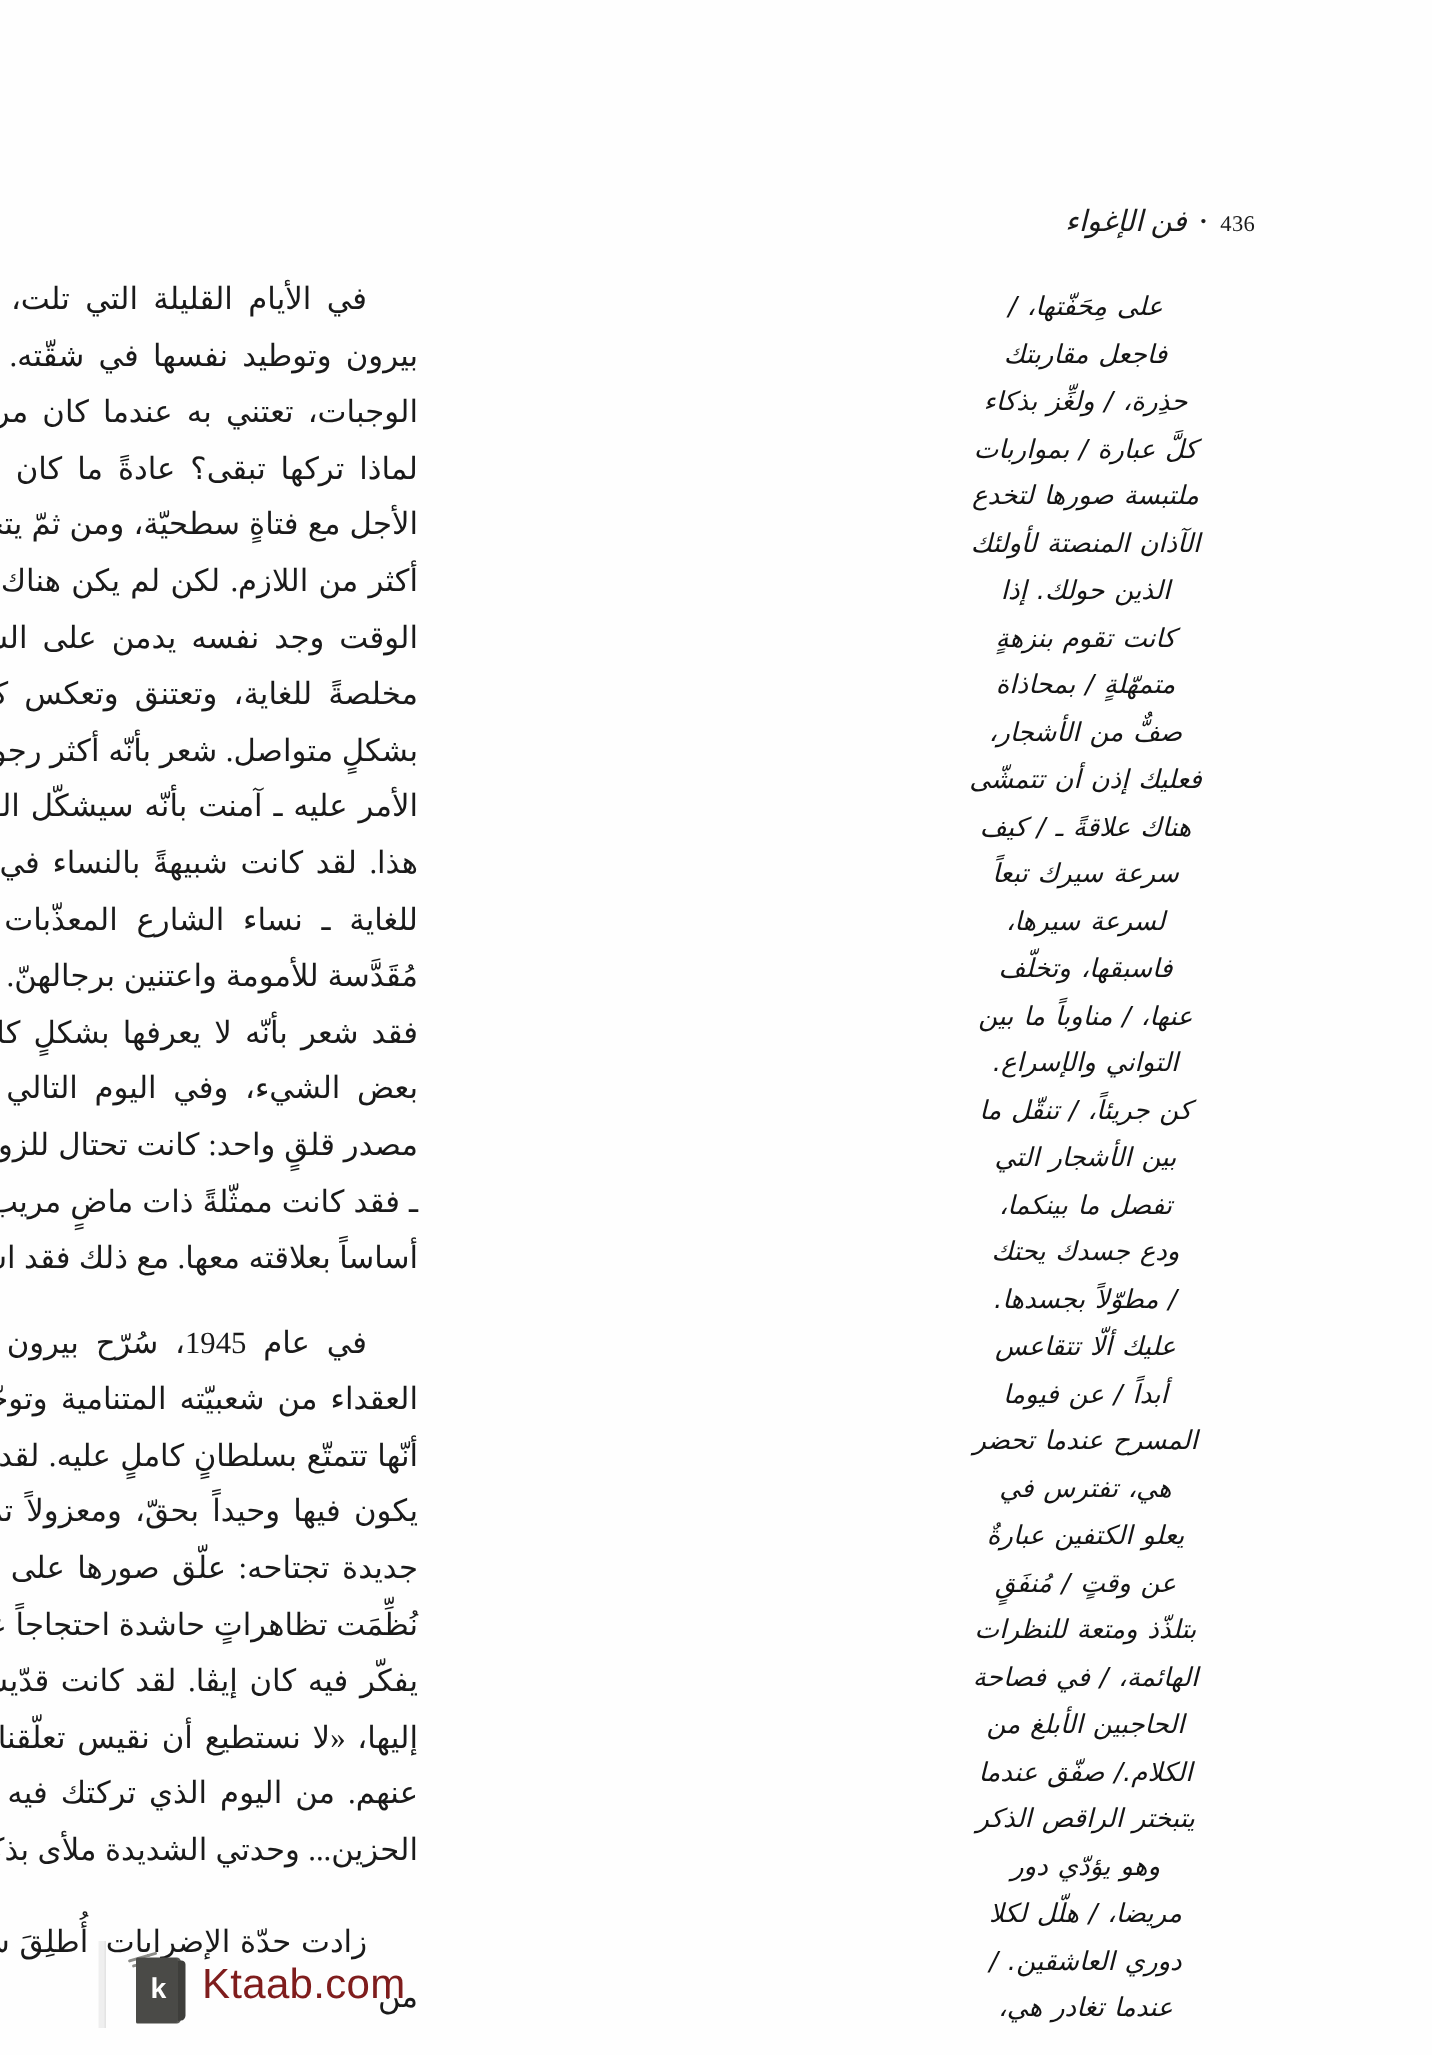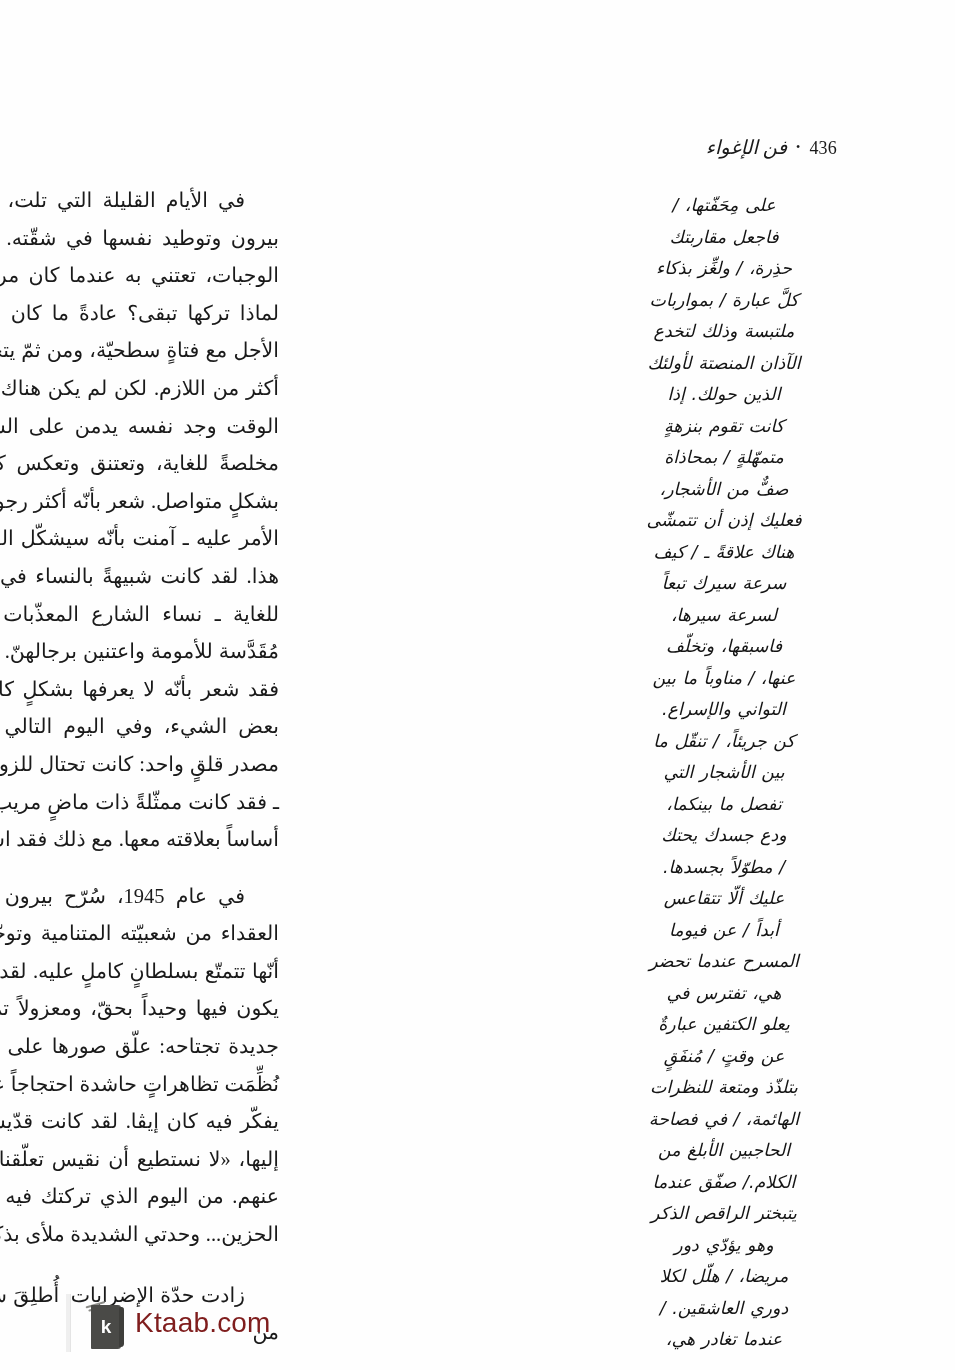--- a/index.html
+++ b/index.html
@@ -37,21 +37,21 @@
     letter-spacing: 0.2px;
     white-space: nowrap;
     display: flex;
     flex-direction: row;
     align-items: baseline;
     justify-content: flex-start;
     gap: 9px;
   }
   .running-head .folio {
     font-family: "Liberation Serif", serif;
-    font-size: 18px;
+    font-size: 15px;
     direction: ltr;
     text-align: right;
   }
   .running-head .rh-dot {
     font-size: 12px;
     line-height: 1;
     position: relative;
     top: -3px;
   }
   .running-head .rh-title {
@@ -213,21 +213,21 @@
       <p>في الأيام القليلة التي تلت، تدبّرت إيڤا أمر التخلّص من ابنة بيرون وتوطيد نفسها في شقّته. حيثما التفت، كانت هناك، تعدّ له الوجبات، تعتني به عندما كان مريضاً، وتنصحه في أمور السياسة. لماذا تركها تبقى؟ عادةً ما كان ينغمس في علاقةٍ جنسيّةٍ قصيرة الأجل مع فتاةٍ سطحيّة، ومن ثمّ يتخلّص منها عندما تبدو أنّها قد ظلّت أكثر من اللازم. لكن لم يكن هناك أيّ شيءٍ سطحيّ عند إيڤا. بمرور الوقت وجد نفسه يدمن على الشعور الذي منحته إيّاه. لقد كانت مخلصةً للغاية، وتعتنق وتعكس كل أفكاره، وتنفخه (تملأه غروراً) بشكلٍ متواصل. شعر بأنّه أكثر رجولةً وقوّةً لدى حضورها، هذا ما كان الأمر عليه ـ آمنت بأنّه سيشكّل القائد المثالي للبلد، وأثّر فيه إيمانها هذا. لقد كانت شبيهةً بالنساء في أغاني التانغو الراقصة التي أحبّها للغاية ـ نساء الشارع المعذّبات والشقيّات اللاتي أصبحن رموزاً مُقَدَّسة للأمومة واعتنين برجالهنّ. كان بيرون يراها كلّ يوم، ومع ذلك فقد شعر بأنّه لا يعرفها بشكلٍ كامل؛ فيوماً تكون تعليقاتها فاحشة بعض الشيء، وفي اليوم التالي تكون السيّدة المثاليّة. كان لديه مصدر قلقٍ واحد: كانت تحتال للزواج، ولم يكن من الوارد أن يتزوّجها ـ فقد كانت ممثّلةً ذات ماضٍ مريب. العقداء الآخرون كانوا مصدومين أساساً بعلاقته معها. مع ذلك فقد استمرّت العلاقة.</p>
       <p>في عام 1945، سُرّح بيرون من منصبه وأودِع السجن. خاف العقداء من شعبيّته المتنامية وتوجّسوا شرّاً من عشيقته التي بدت أنّها تتمتّع بسلطانٍ كاملٍ عليه. لقد كانت أوّل مرّةٍ خلال سنتين تقريباً يكون فيها وحيداً بحقّ، ومعزولاً تماماً عن إيڤا. فجأةً شعر بمشاعر جديدة تجتاحه: علّق صورها على كلّ الجدران. أمّا في الخارج، فقد نُظِّمَت تظاهراتٍ حاشدة احتجاجاً على سجنه، لكن كلّ ما استطاع أن يفكّر فيه كان إيڤا. لقد كانت قدّيسةً، امرأةً بعثها القدر، بطلة. كتب إليها، «لا نستطيع أن نقيس تعلّقنا بمن نحبّ إلّا عندما نكون بعيدين عنهم. من اليوم الذي تركتك فيه ... لم أكن قادراً على تهدئة قلبي الحزين... وحدتي الشديدة ملأى بذكراك.» الآن وعدها بالزواج.</p>
       <p class="last-para tail">زادت حدّة الإضرابات. أُطلِقَ سراح بيرون بعد ثمانية أيّام؛ وتزوّج من</p>
     </div>
 
     <div class="verse-col">
       <span class="verse-line">على مِحَفّتها، /</span>
       <span class="verse-line">فاجعل مقاربتك</span>
       <span class="verse-line">حذِرة، / ولغِّز بذكاء</span>
       <span class="verse-line">كلَّ عبارة / بمواربات</span>
-      <span class="verse-line">ملتبسة وذلك لتخدع</span>
+      <span class="verse-line">ملتبسة صورها لتخدع</span>
       <span class="verse-line">الآذان المنصتة لأولئك</span>
       <span class="verse-line">الذين حولك. إذا</span>
       <span class="verse-line">كانت تقوم بنزهةٍ</span>
       <span class="verse-line">متمهّلةٍ / بمحاذاة</span>
       <span class="verse-line">صفٌّ من الأشجار،</span>
       <span class="verse-line">فعليك إذن أن تتمشّى</span>
       <span class="verse-line">هناك علاقةً ـ / كيف</span>
       <span class="verse-line">سرعة سيرك تبعاً</span>
       <span class="verse-line">لسرعة سيرها،</span>
       <span class="verse-line">فاسبقها، وتخلّف</span>

